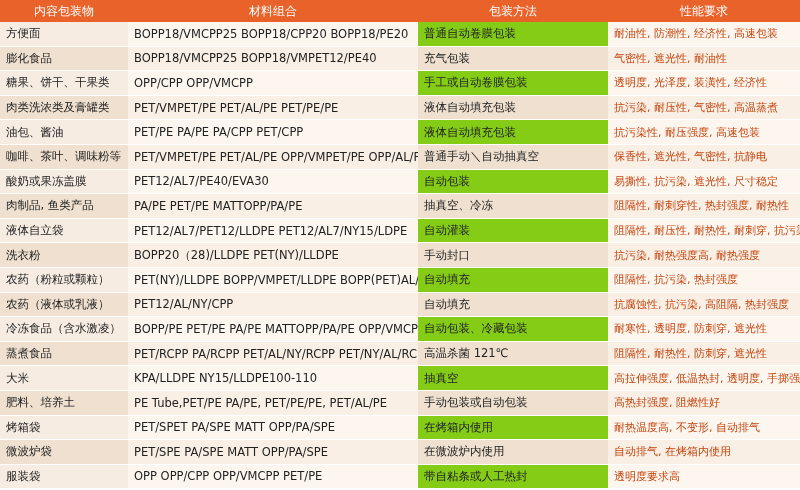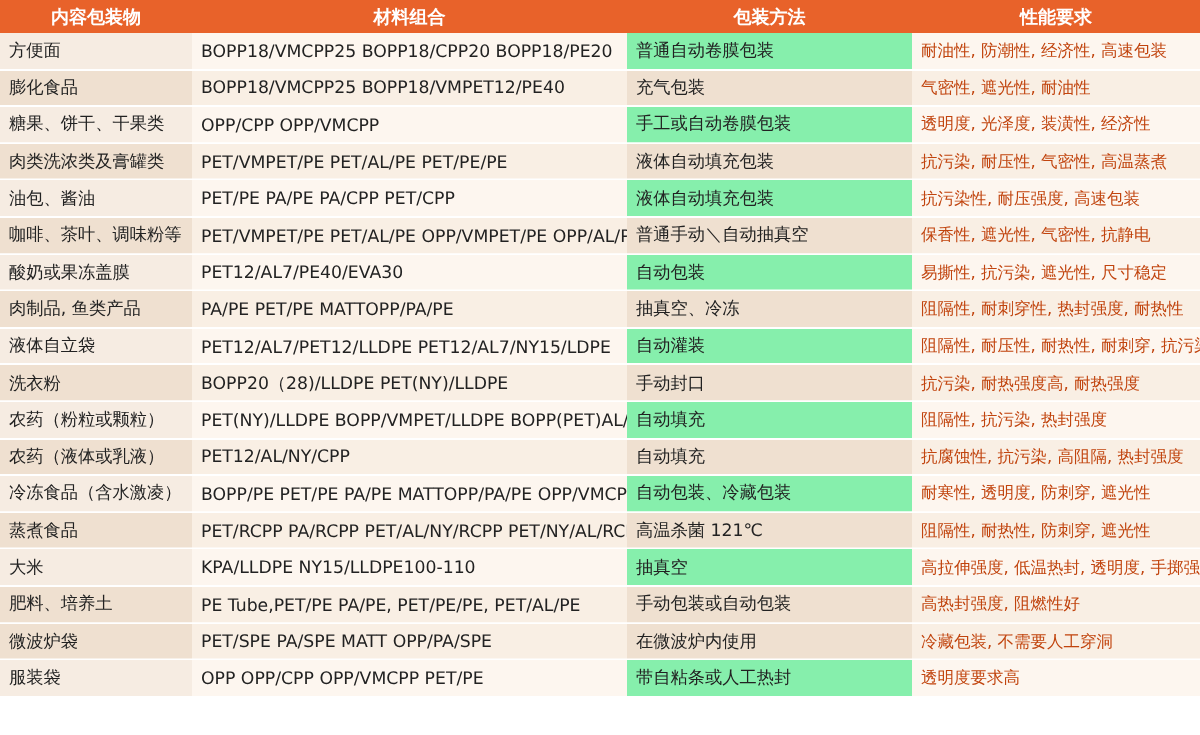--- a/index.html
+++ b/index.html
@@ -12,21 +12,21 @@
     overflow:hidden;
   }
   table{
     border-collapse:collapse;
     width:800px;
     table-layout:fixed;
   }
   thead th{
     background:#e8622a;
     color:#ffffff;
-    font-weight:bold;
+    font-weight:normal;
     font-size:12px;
     height:22px;
     line-height:22px;
     padding:0;
     text-align:center;
     border:none;
   }
   thead th.c0{width:128px;}
   thead th.c1{width:290px;}
   thead th.c2{width:190px;}
@@ -35,21 +35,21 @@
     height:23.6px;
     padding:0 4px 0 6px;
     border-bottom:1px solid #ffffff;
     white-space:nowrap;
     overflow:hidden;
     font-size:11.5px;
     vertical-align:middle;
   }
   tbody tr td.c0{background:#f6ece2;color:#222;margin-left:16px;}
   tbody tr td.c1{background:#fdf6ef;color:#222;}
-  tbody tr td.c2{background:#86efac;color:#222;}
+  tbody tr td.c2{background:#84cc16;color:#222;}
   tbody tr td.c3{background:#fdf6ef;color:#c1440e;}
   tbody tr.alt td.c0{background:#efe0d0;}
   tbody tr.alt td.c1{background:#f9efe4;margin-left:40px;}
   tbody tr.alt td.c2{background:#efe0d0;}
   tbody tr.alt td.c3{background:#f9efe4;}
   tbody td.c1, tbody td.c3{letter-spacing:0px;}
   tbody td.c3{font-size:11px;}
 </style>
 </head>
 <body>
@@ -153,25 +153,31 @@
         <td class="c1">KPA/LLDPE NY15/LLDPE100-110</td>
         <td class="c2">抽真空</td>
         <td class="c3">高拉伸强度, 低温热封, 透明度, 手掷强度高</td>
       </tr>
     <tr class="alt">
         <td class="c0">肥料、培养土</td>
         <td class="c1">PE Tube,PET/PE  PA/PE, PET/PE/PE, PET/AL/PE</td>
         <td class="c2">手动包装或自动包装</td>
         <td class="c3">高热封强度, 阻燃性好</td>
       </tr>
+    <tr>
+        <td class="c0">烤箱袋</td>
+        <td class="c1">PET/SPET PA/SPE MATT OPP/PA/SPE</td>
+        <td class="c2">在烤箱内使用</td>
+        <td class="c3">耐热温度高, 不变形, 自动排气</td>
+      </tr>
     <tr class="alt">
         <td class="c0">微波炉袋</td>
         <td class="c1">PET/SPE PA/SPE MATT OPP/PA/SPE</td>
         <td class="c2">在微波炉内使用</td>
-        <td class="c3">冷藏包装, 不需要人工穿洞</td>
+        <td class="c3">自动排气, 在烤箱内使用</td>
       </tr>
     <tr>
         <td class="c0">服装袋</td>
         <td class="c1">OPP  OPP/CPP OPP/VMCPP PET/PE</td>
         <td class="c2">带自粘条或人工热封</td>
         <td class="c3">透明度要求高</td>
       </tr>
   </tbody>
 </table>
 

